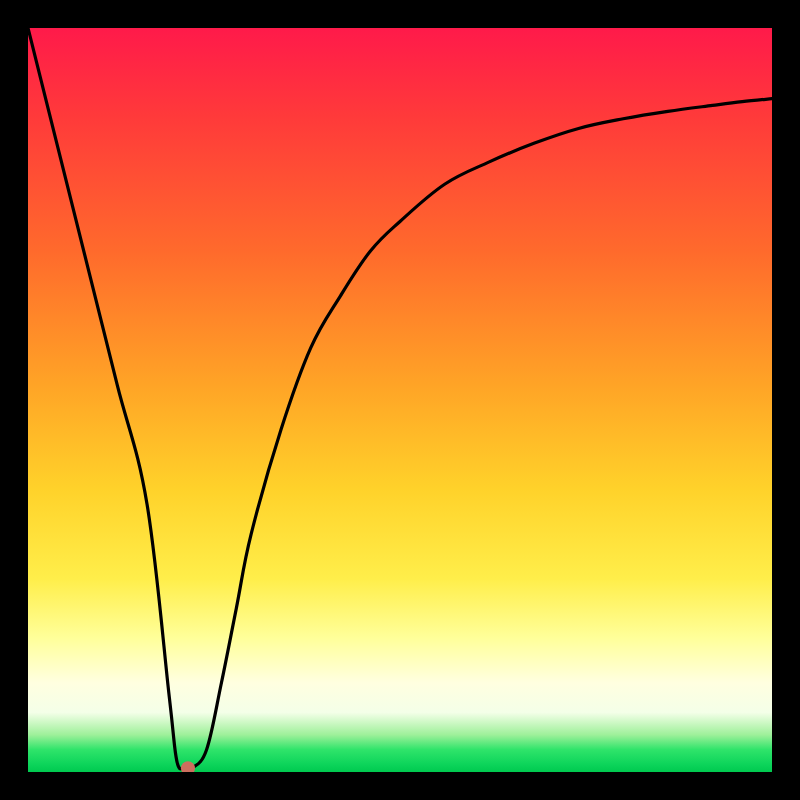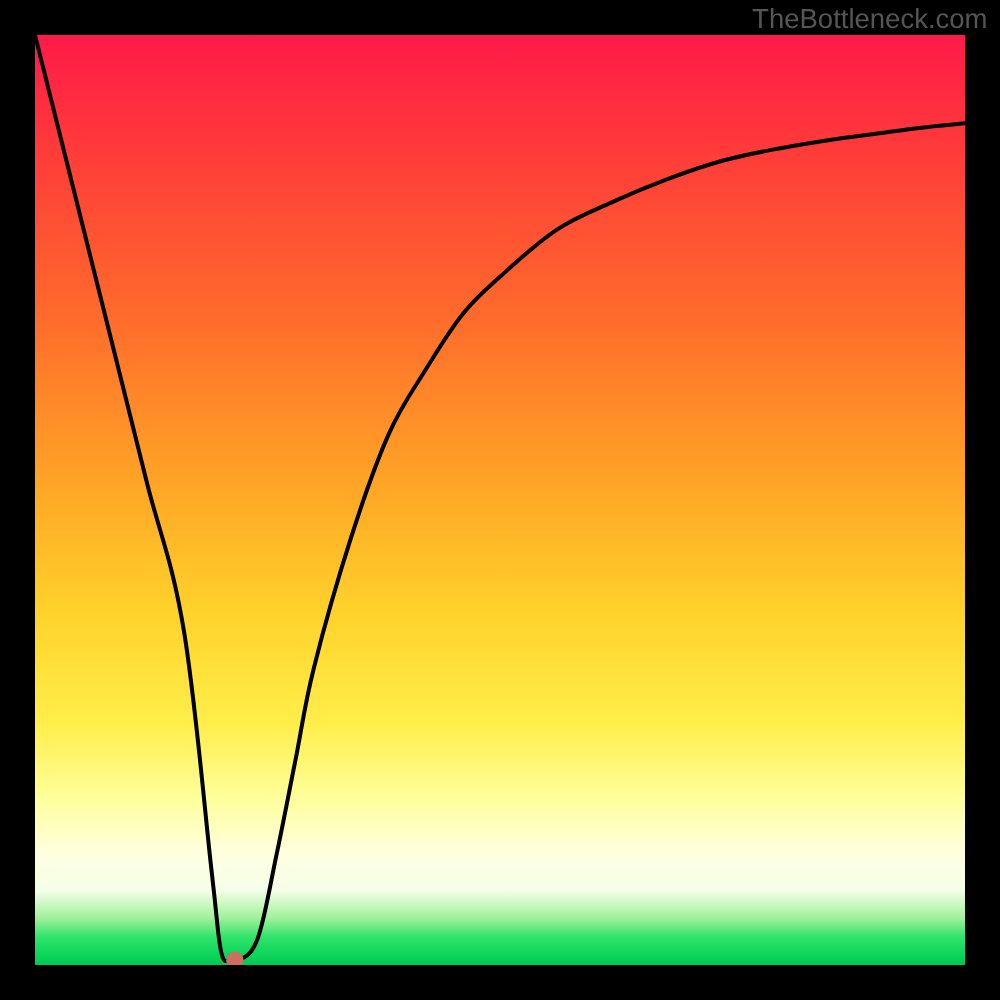--- a/index.html
+++ b/index.html
@@ -58,20 +58,19 @@
     height: 100%;
   }
   .marker {
     fill: #cc6f5e;
   }
 </style>
 </head>
 <body>
 
 <div class="chart-frame">
-  <div class="watermark">TheBottleneck.com</div>
   <div class="plot-area">
     <svg class="curve" viewBox="0 0 744 744" preserveAspectRatio="none">
       <path id="curve-path" fill="none" stroke="#000000" stroke-width="3.2" stroke-linejoin="round" stroke-linecap="round" d="M 0.00 0.00 C 5.36 21.43, 19.05 76.19, 29.76 119.04 C 40.47 161.89, 48.81 195.23, 59.52 238.08 C 70.23 280.93, 78.57 314.27, 89.28 357.12 C 99.99 399.97, 109.67 419.91, 119.04 476.16 C 128.41 532.41, 136.00 623.40, 141.36 669.60 C 146.72 715.80, 146.12 720.12, 148.80 732.84 C 151.48 745.56, 153.56 738.94, 156.24 740.28 C 158.92 741.62, 159.66 743.63, 163.68 740.28 C 167.70 736.93, 173.20 737.08, 178.56 721.68 C 183.92 706.28, 188.08 680.16, 193.44 654.72 C 198.80 629.28, 202.96 607.10, 208.32 580.32 C 213.68 553.54, 215.16 538.06, 223.20 505.92 C 231.24 473.78, 242.25 435.24, 252.96 401.76 C 263.67 368.28, 272.01 344.03, 282.72 319.92 C 293.43 295.81, 301.77 285.25, 312.48 267.84 C 323.19 250.43, 331.53 236.59, 342.24 223.20 C 352.95 209.81, 358.61 205.49, 372.00 193.44 C 385.39 181.39, 400.57 166.95, 416.64 156.24 C 432.71 145.53, 445.21 141.29, 461.28 133.92 C 477.35 126.55, 489.85 121.35, 505.92 115.32 C 521.99 109.29, 534.49 104.86, 550.56 100.44 C 566.63 96.02, 579.13 93.85, 595.20 90.77 C 611.27 87.69, 623.77 85.74, 639.84 83.33 C 655.91 80.92, 671.09 79.12, 684.48 77.38 C 697.87 75.64, 703.53 74.86, 714.24 73.66 C 724.95 72.45, 738.64 71.22, 744.00 70.68"></path>
       <circle id="curve-marker" class="marker" r="7" cx="159.96" cy="740.28" fill="#cc6f5e"></circle>
     </svg>
   </div>
 </div>
 
 </body></html>

